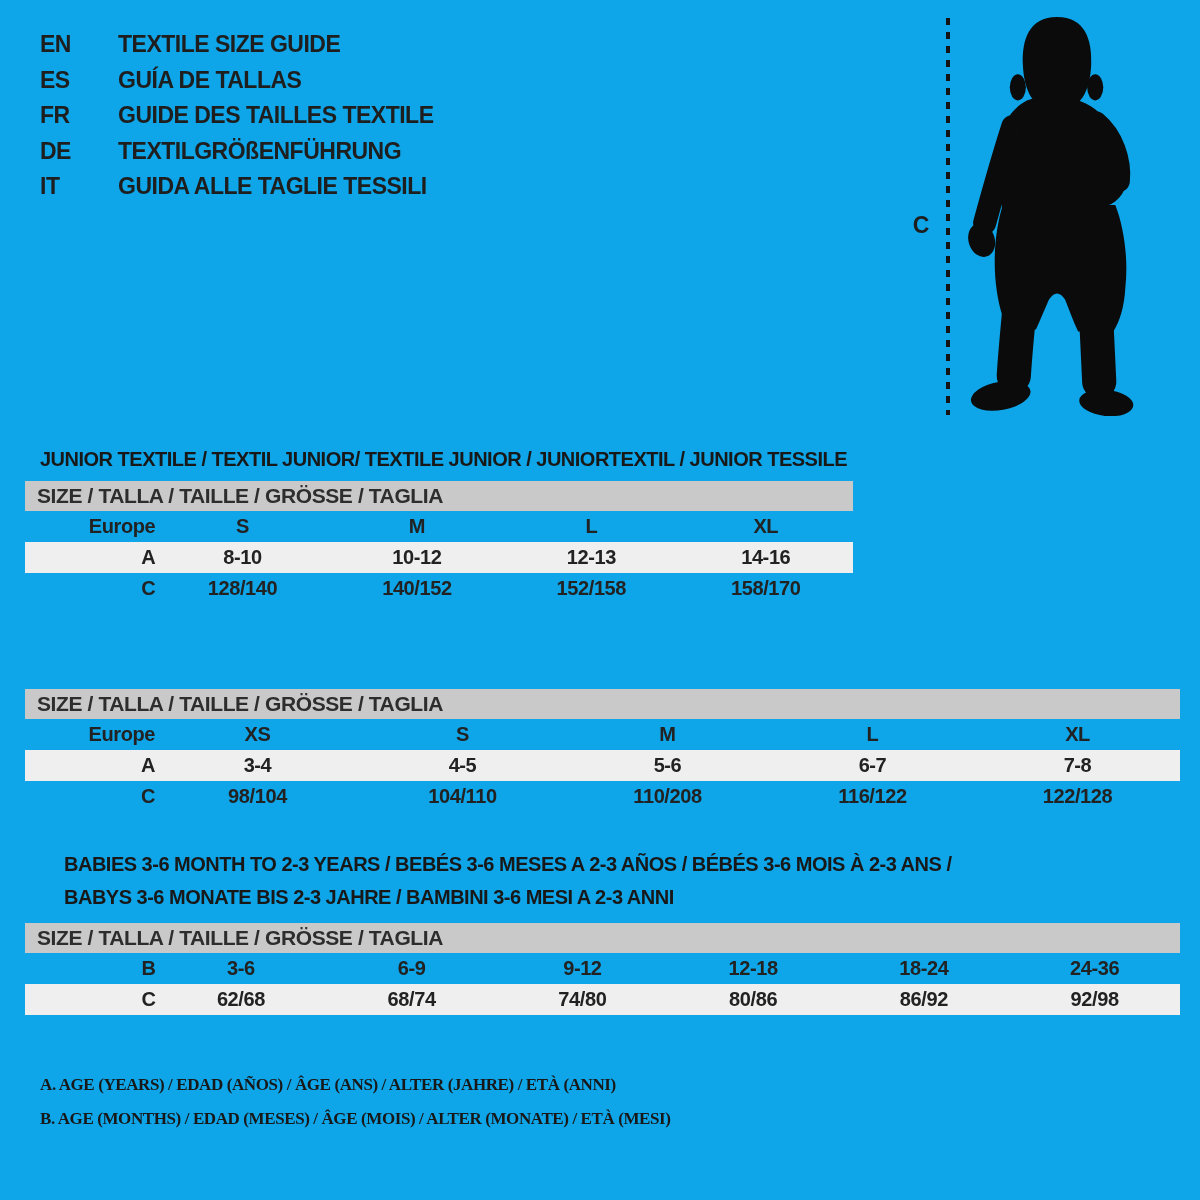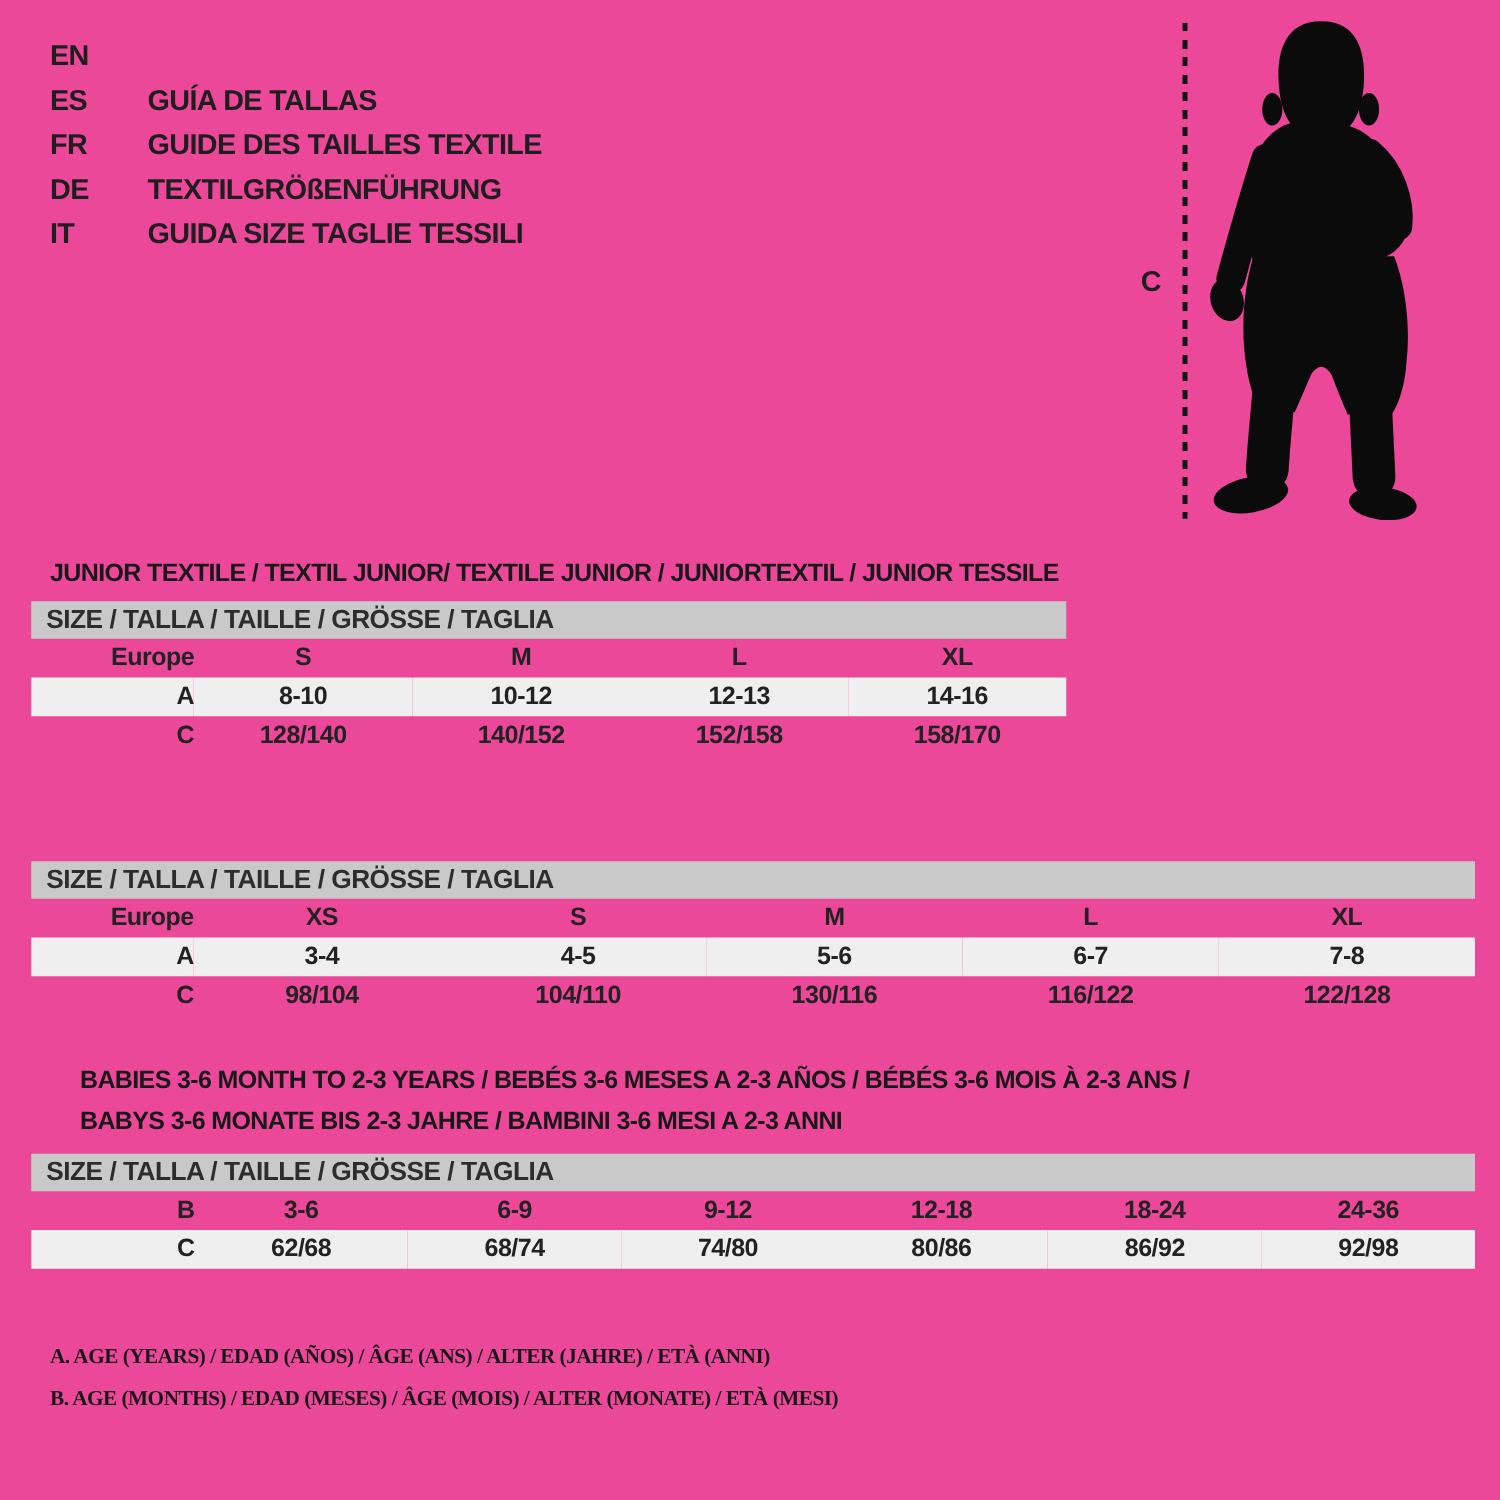--- a/index.html
+++ b/index.html
@@ -1,21 +1,21 @@
 <!DOCTYPE html>
 <html><head>
 <meta charset="utf-8">
 <title>Textile Size Guide</title>
 <style>
   html,body{margin:0;padding:0;}
   body{background:#ffffff;}
   .page{
     position:relative;
     width:1200px;height:1200px;
-    background:#ec4899;
+    background:#0ea5e9;
     font-family:"Liberation Sans", sans-serif;
     color:#1e1e1e;
     overflow:hidden;
   }
   
   .lang-list{position:absolute;left:40px;top:27px;}
   .lang-row{display:flex;line-height:35.6px;font-weight:700;font-size:23px;letter-spacing:-0.5px;}
   .lang-code{width:78px;flex:0 0 78px;}
   .lang-label{white-space:nowrap;}
   
@@ -65,36 +65,37 @@
   }
 </style>
 </head>
 <body>
 
 <div class="page">
 
   <div class="lang-list">
     <div class="lang-row">
       <span class="lang-code">EN</span>
+      <span class="lang-label">TEXTILE SIZE GUIDE</span>
     </div>
     <div class="lang-row">
       <span class="lang-code">ES</span>
       <span class="lang-label">GUÍA DE TALLAS</span>
     </div>
     <div class="lang-row">
       <span class="lang-code">FR</span>
       <span class="lang-label">GUIDE DES TAILLES TEXTILE</span>
     </div>
     <div class="lang-row">
       <span class="lang-code">DE</span>
       <span class="lang-label">TEXTILGRÖßENFÜHRUNG</span>
     </div>
     <div class="lang-row">
       <span class="lang-code">IT</span>
-      <span class="lang-label">GUIDA SIZE TAGLIE TESSILI</span>
+      <span class="lang-label">GUIDA ALLE TAGLIE TESSILI</span>
     </div>
   </div>
 
   <div class="dashed-line"></div>
   <div class="measure-label">C</div>
   <svg class="silhouette" viewBox="0 0 170 400" width="172" height="402" aria-hidden="true">
     <g fill="#0b0b0b" stroke="none">
       <ellipse cx="51" cy="73" rx="8" ry="13"></ellipse>
       <ellipse cx="128" cy="73" rx="8" ry="13"></ellipse>
       <path d="M90 3 C 62 3 55 26 56 50 C 57 76 66 96 90 96 C 114 96 123 76 124 50 C 125 26 118 3 90 3 Z"></path>
@@ -177,21 +178,21 @@
         <td>3-4</td>
         <td>4-5</td>
         <td>5-6</td>
         <td>6-7</td>
         <td>7-8</td>
       </tr>
       <tr>
         <td class="lbl">C</td>
         <td>98/104</td>
         <td>104/110</td>
-        <td>130/116</td>
+        <td>110/208</td>
         <td>116/122</td>
         <td>122/128</td>
       </tr>
     </tbody>
   </table>
 
   <div class="section-title babies-title" style="top:848px;margin-left:24px;">
     <div>BABIES 3-6 MONTH TO 2-3 YEARS / BEBÉS 3-6 MESES A 2-3 AÑOS / BÉBÉS 3-6 MOIS À 2-3 ANS /</div>
     <div>BABYS 3-6 MONATE BIS 2-3 JAHRE / BAMBINI 3-6 MESI A 2-3 ANNI</div>
   </div>

